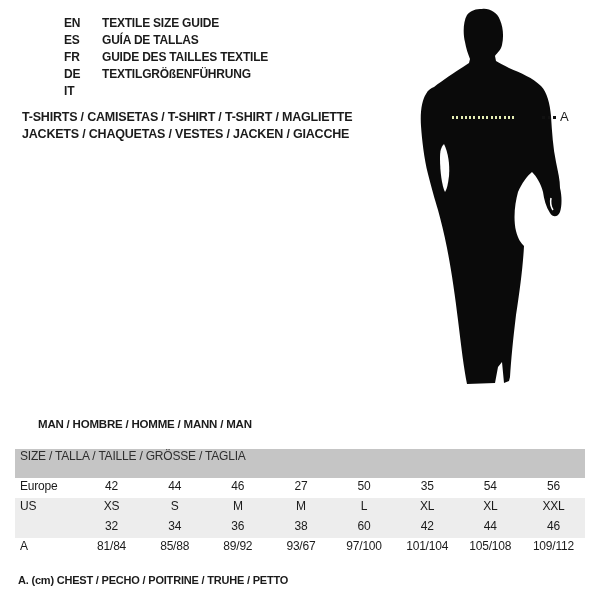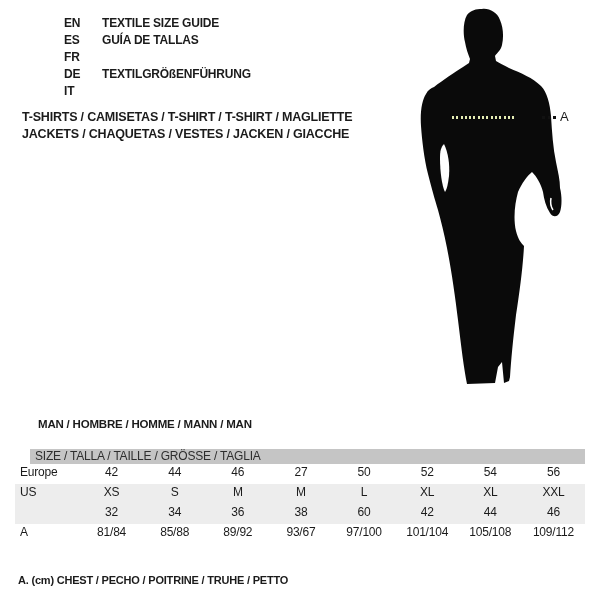--- a/index.html
+++ b/index.html
@@ -23,22 +23,22 @@
   .dash{position:absolute;}
   .dash-inner{left:47px;top:116px;width:64px;height:3px;
     background:repeating-linear-gradient(90deg,var(--dash_inner,#e4ecb4) 0 2px,transparent 2px 4.3px);}
   .dash-outer{left:137px;top:116px;width:16px;height:3px;
     background:repeating-linear-gradient(90deg,var(--dash_outer,#111111) 0 3px,transparent 3px 5.5px);}
   .measure-label{position:absolute;left:155px;top:109px;font-size:13px;font-weight:400;}
 
   
   .section-title{position:absolute;left:15px;top:418px;font-weight:bold;font-size:11.5px;letter-spacing:-0.2px;margin-left:23px;}
   .size-table{position:absolute;left:15px;top:449px;width:570px;font-size:12px;letter-spacing:-0.2px;}
-  .thead{background:var(--header_bg,#c5c5c5);height:15px;line-height:15px;padding-left:5px;
-         color:#2e2e2e;font-weight:400;margin-left:15px;}
+  .thead{background:var(--header_bg,#c5c5c5);height:29px;line-height:15px;padding-left:5px;
+         color:#2e2e2e;font-weight:400;}
   .trow{display:flex;height:20px;line-height:17px;}
   .trow.shaded{background:var(--row_bg,#ededed);}
   .tlabel{width:60px;padding-left:5px;text-align:left;}
   .tcell{flex:1;text-align:center;}
 
   
   .footnote{position:absolute;left:18px;top:574px;font-weight:bold;font-size:11px;letter-spacing:-0.2px;white-space:nowrap;}
 </style>
 </head>
 <body>
@@ -49,20 +49,21 @@
     <div class="lang-row">
       <span class="lang-code">EN</span>
       <span class="lang-label">TEXTILE SIZE GUIDE</span>
     </div>
     <div class="lang-row">
       <span class="lang-code">ES</span>
       <span class="lang-label">GUÍA DE TALLAS</span>
     </div>
     <div class="lang-row">
       <span class="lang-code">FR</span>
+      <span class="lang-label">GUIDE DES TAILLES TEXTILE</span>
     </div>
     <div class="lang-row">
       <span class="lang-code">DE</span>
       <span class="lang-label">TEXTILGRÖßENFÜHRUNG</span>
     </div>
     <div class="lang-row">
       <span class="lang-code">IT</span>
     </div>
   </div>
 
@@ -132,21 +133,21 @@
   <div class="size-table">
     <div class="thead">SIZE / TALLA / TAILLE / GRÖSSE / TAGLIA</div>
 
     <div class="trow">
       <span class="tlabel">Europe</span>
       <span class="tcell">42</span>
       <span class="tcell">44</span>
       <span class="tcell">46</span>
       <span class="tcell">27</span>
       <span class="tcell">50</span>
-      <span class="tcell">52</span>
+      <span class="tcell">35</span>
       <span class="tcell">54</span>
       <span class="tcell">56</span>
     </div>
 
     <div class="trow shaded">
       <span class="tlabel">US</span>
       <span class="tcell">XS</span>
       <span class="tcell">S</span>
       <span class="tcell">M</span>
       <span class="tcell">M</span>

